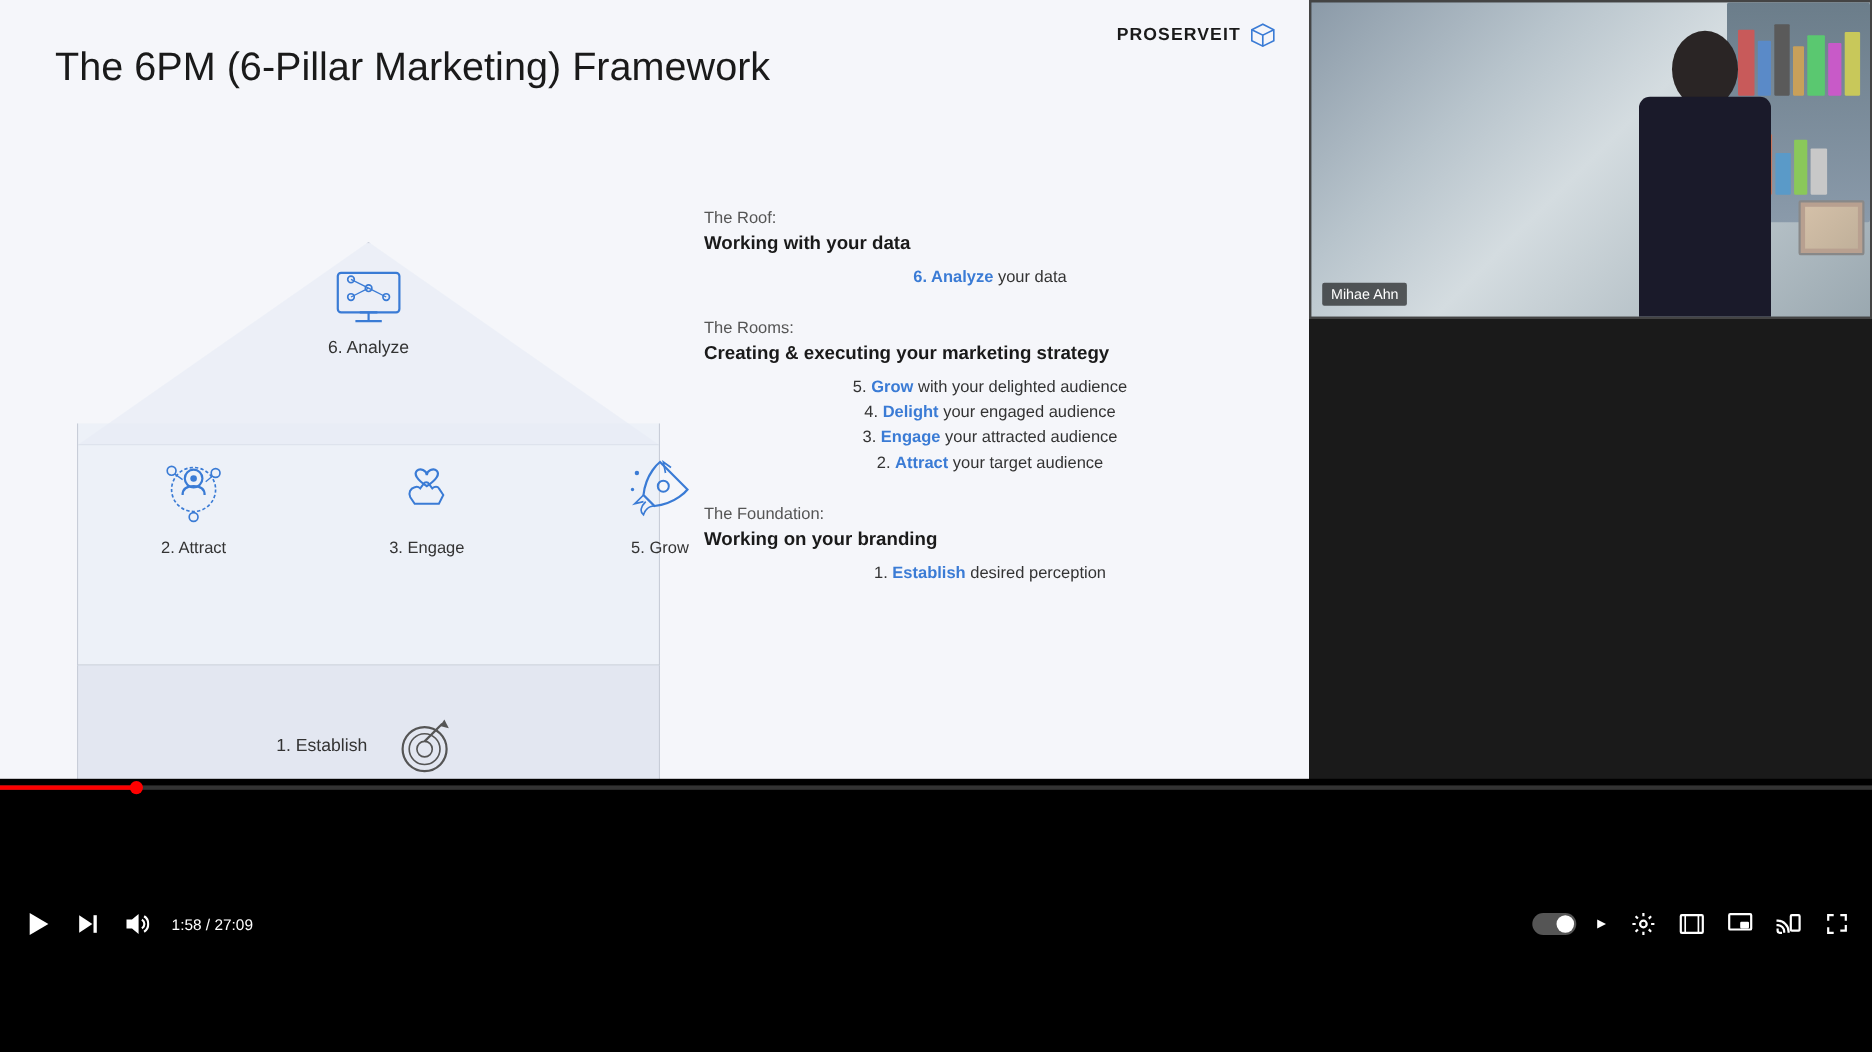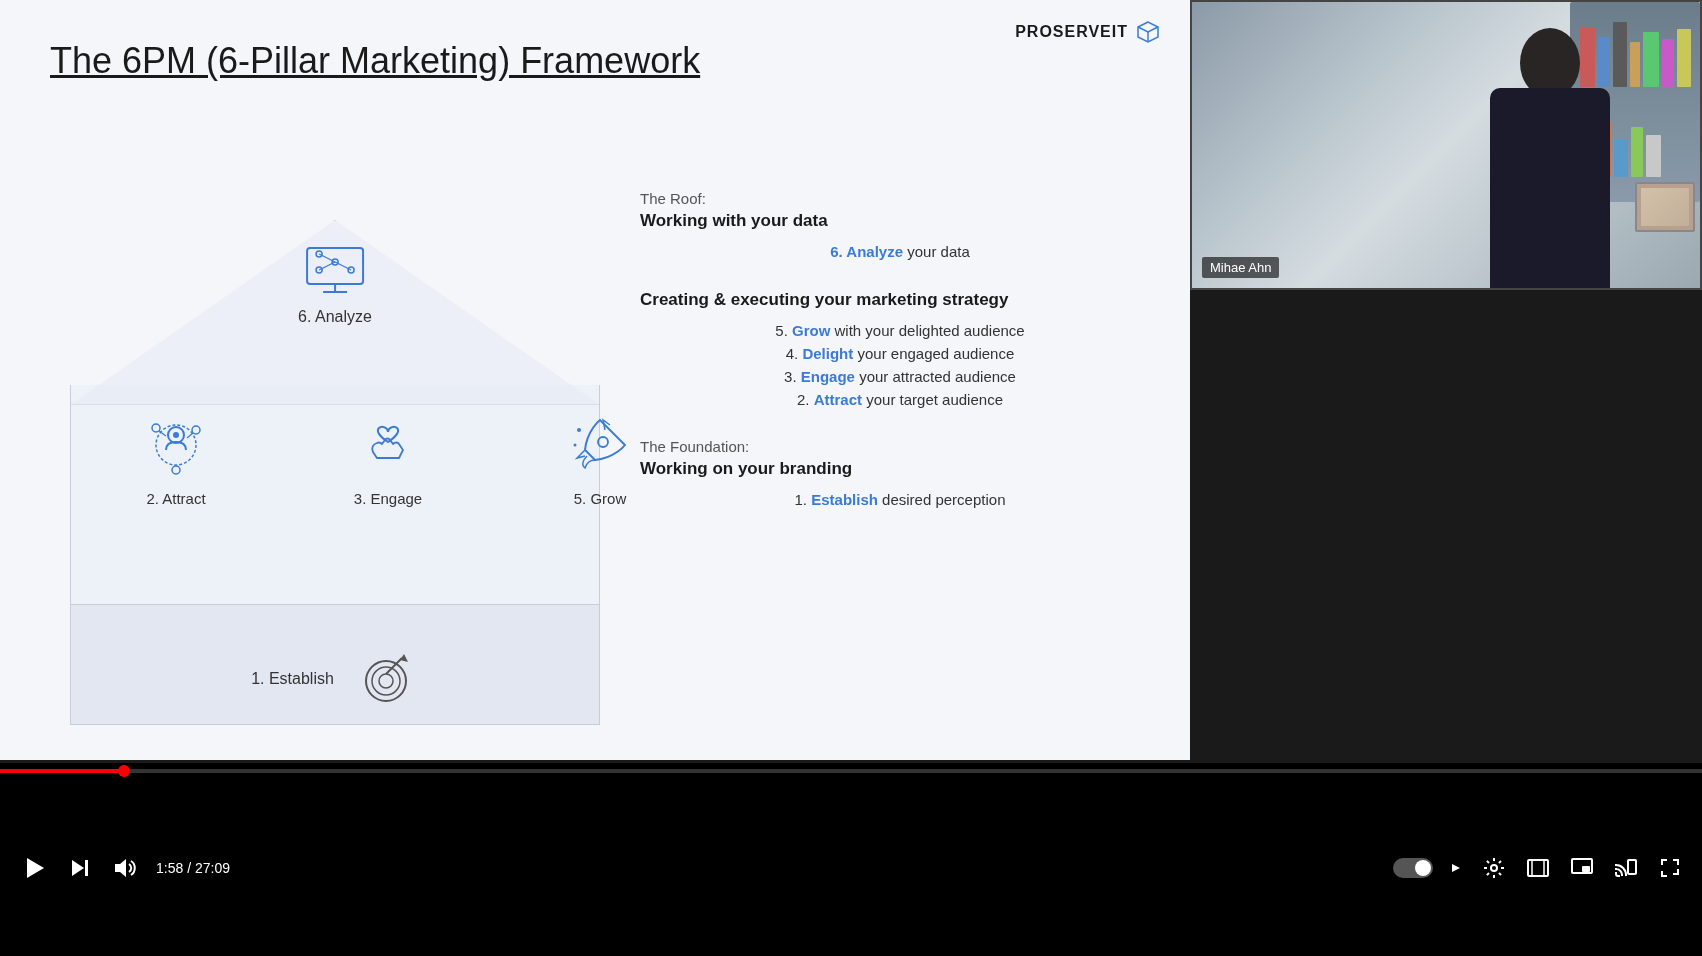--- a/index.html
+++ b/index.html
@@ -29,21 +29,20 @@
       background: #f5f6fa;
       padding: 40px 50px;
       position: relative;
     }
 
     .slide-title {
       font-size: 36px;
       font-weight: 500;
       color: #1a1a1a;
       margin-bottom: 20px;
-      text-decoration: underline;
     }
 
     
     .house-area {
       position: absolute;
       left: 30px;
       top: 190px;
       width: 610px;
       height: 540px;
     }
@@ -230,21 +229,21 @@
       padding: 3px 8px;
       border-radius: 2px;
     }
 
     
     .controls-bar {
       position: absolute;
       bottom: 0;
       left: 0;
       width: 1702px;
-      height: 193px;
+      height: 248px;
       background: #000;
       display: flex;
       flex-direction: column;
     }
 
     .progress-area {
       width: 100%;
       height: 16px;
       position: relative;
       cursor: pointer;
@@ -459,20 +458,21 @@
 
       <div class="section-block">
         <div class="section-subtitle">The Roof:</div>
         <div class="section-main-title">Working with your data</div>
         <div class="section-item">
           <span class="blue-text">6. Analyze</span> your data
         </div>
       </div>
 
       <div class="section-block">
+        <div class="section-subtitle">The Rooms:</div>
         <div class="section-main-title">Creating &amp; executing your marketing strategy</div>
         <div class="section-item">
           5. <span class="blue-text">Grow</span> with your delighted audience
         </div>
         <div class="section-item">
           4. <span class="blue-text">Delight</span> your engaged audience
         </div>
         <div class="section-item">
           3. <span class="blue-text">Engage</span> your attracted audience
         </div>

